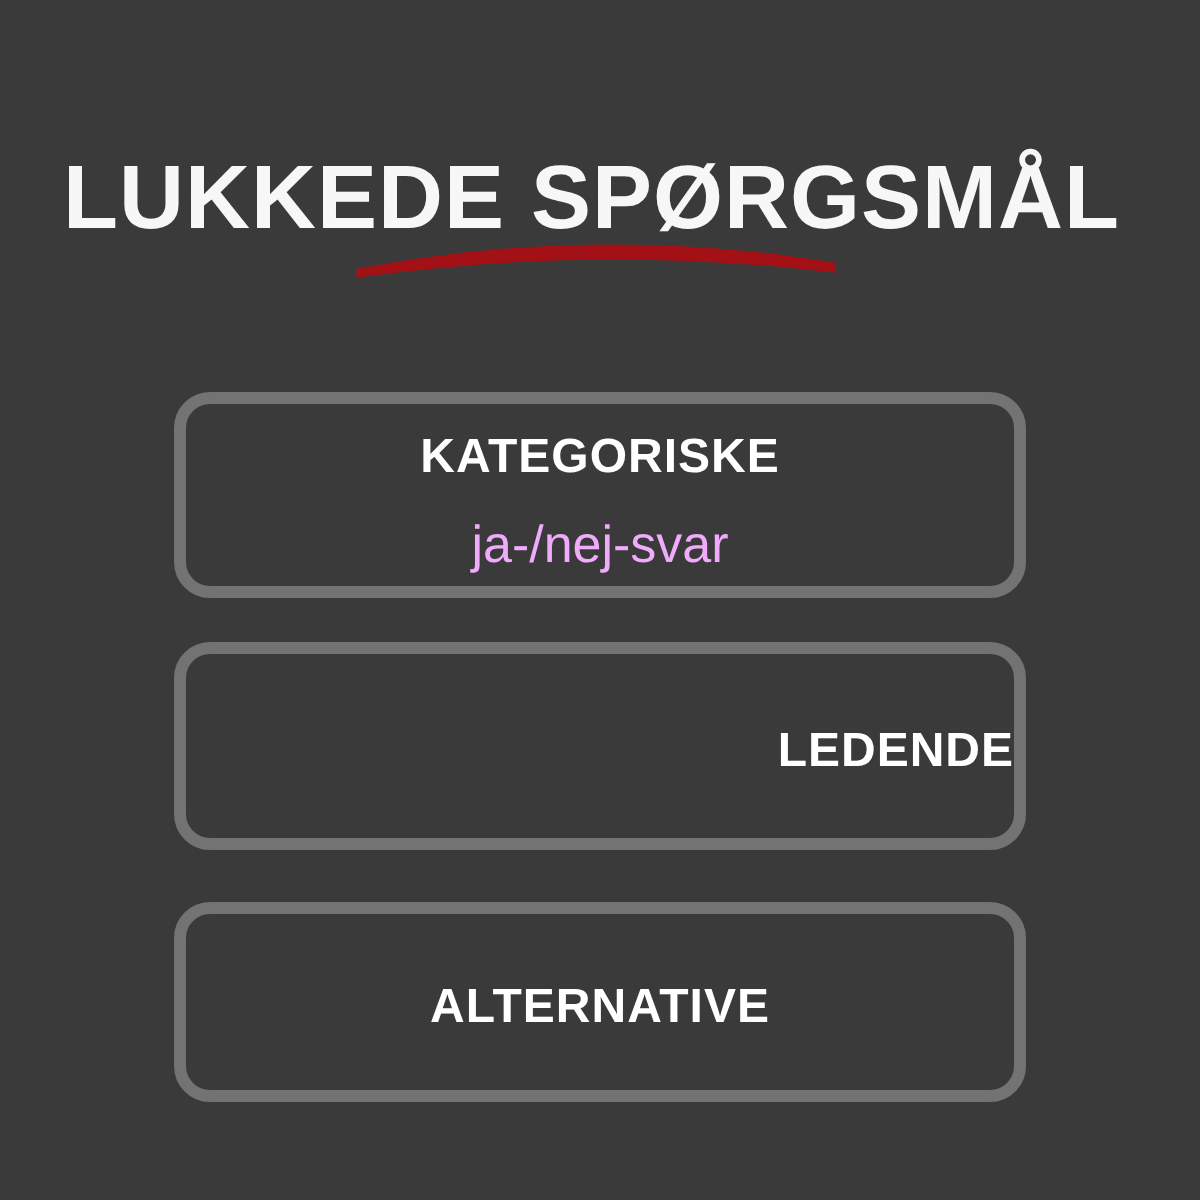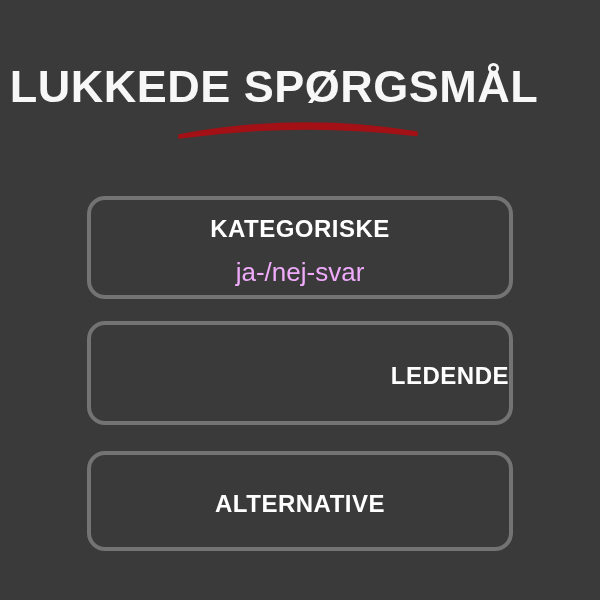--- a/index.html
+++ b/index.html
@@ -13,43 +13,43 @@
       height: 600px;
       background: #3b3a3a;
       overflow: hidden;
       font-family: "Liberation Sans", sans-serif;
     }
     .page-title {
       position: absolute;
       top: 64px;
       left: 0;
       width: 548px;
-      margin: 0;
-      text-align: center;
+      margin: 12px;
+      text-align: right;
       font-size: 45px;
       line-height: 1;
       font-weight: 700;
       letter-spacing: 0.5px;
       color: #f7f7f7;
     }
     .swoosh-svg {
       position: absolute;
       top: 0;
       left: 0;
       width: 600px;
       height: 600px;
       pointer-events: none;
     }
     .card {
       position: absolute;
       left: 87px;
       width: 426px;
       height: 103px;
       box-sizing: border-box;
-      border: 4px solid #737373;
+      border: 6px solid #737373;
       border-radius: 18px;
       background: transparent;
       display: flex;
       flex-direction: column;
       align-items: center;
       justify-content: center;
       gap: 12px;
       padding-top: 6px;
     }
     .card-1 { top: 196px; }

